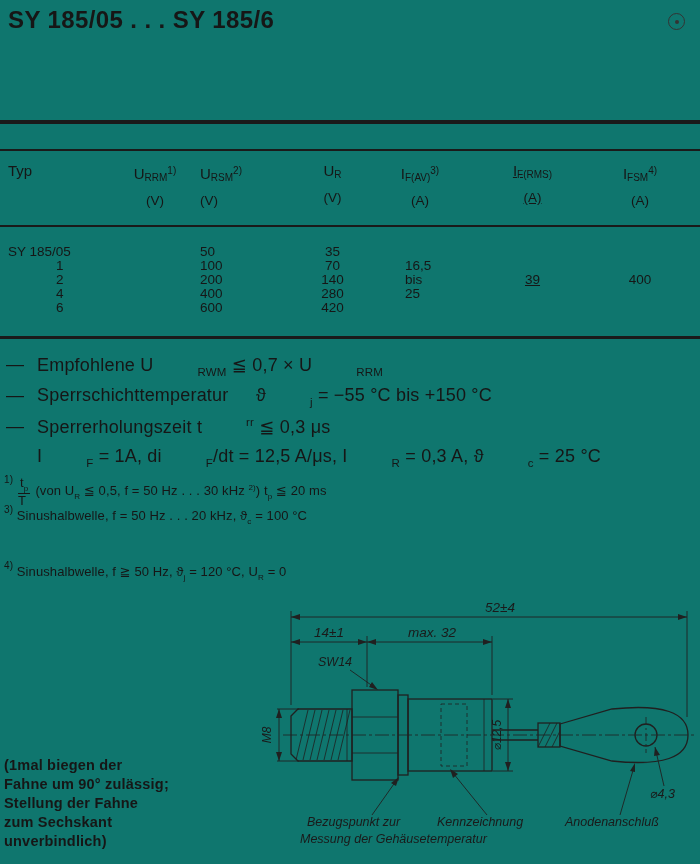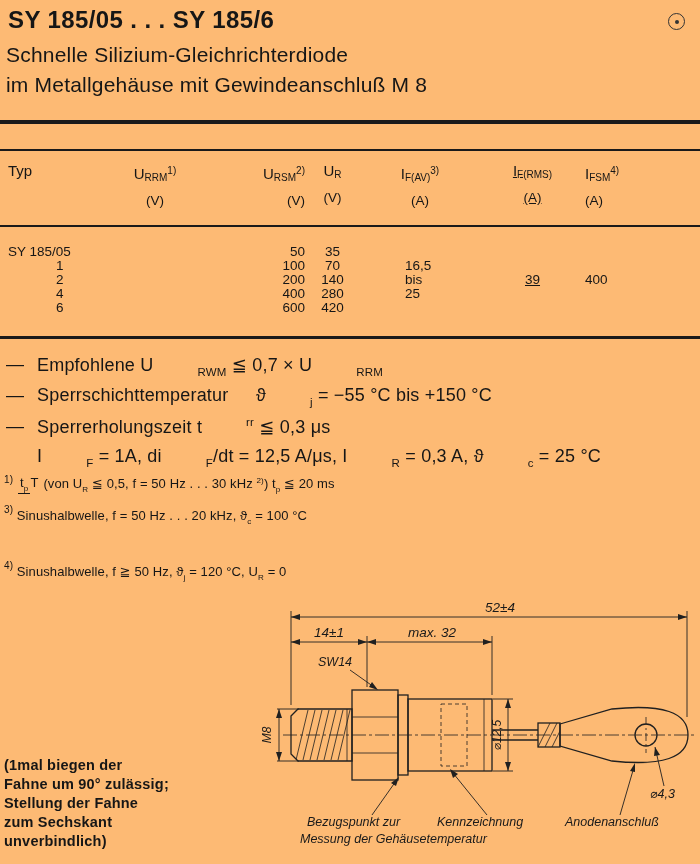--- a/index.html
+++ b/index.html
@@ -1,19 +1,19 @@
 <!DOCTYPE html>
 <html><head>
 <meta charset="utf-8">
 <style>
   * { margin:0; padding:0; box-sizing:border-box; }
   html,body { width:700px; height:864px; }
   .page {
     position:relative; width:700px; height:864px;
-    background:#fdba74; color:#161616;
+    background:#0f766e; color:#161616;
     font-family:"Liberation Sans","DejaVu Sans",sans-serif;
     overflow:hidden;
   }
   sub { font-size:.62em; }
   sup { font-size:.62em; }
 
   
   .title { position:absolute; left:8px; top:6px; font-size:24px; font-weight:700; letter-spacing:.4px; }
   .logo { position:absolute; right:15px; top:13px; width:17px; height:17px;
           border:1.6px solid #333; border-radius:50%;
@@ -33,43 +33,43 @@
   .thead { display:flex; padding-top:6px; }
   .thead .c1 { font-size:15px; }
   .th .sym { font-size:15px; line-height:17px; }
   .th .sym sub { font-size:10px; vertical-align:-2px; }
   .th .sym sup { font-size:10px; vertical-align:5px; }
   .th .unit { font-size:13.5px; margin-top:7px; }
   .tbody { margin-top:37px; }
   .tr { display:flex; height:14px; line-height:14px; }
   .c1 { width:110px; padding-left:8px; text-align:left; }
   .c2 { width:90px;  text-align:center; }
-  .c3 { width:105px; text-align:right; }
+  .c3 { width:105px; text-align:left; }
   .c4 { width:55px;  text-align:center; }
   .c5 { width:120px; text-align:center; }
   .c6 { width:105px; text-align:center;text-decoration:underline; }
-  .c7 { width:110px; text-align:left; }
+  .c7 { width:110px; text-align:center; }
   .tbody .c5 { text-align:left; padding-left:45px; }
   .indent { padding-left:56px; }
 
   
   .note { position:absolute; left:6px; font-size:18px; display:flex; letter-spacing:.2px; }
   .note .dash { width:31px; flex:none; }
   .note sub, .note sup { font-size:11.5px;padding-left:44px; }
   .note-1 { top:354px; }
   .note-2 { top:385px; }
   .note-3 { top:416px; }
   .note-4 { top:446px; left:37px; }
 
   
   .fn { position:absolute; left:4px; font-size:13px; letter-spacing:.1px; }
   .fn .mark { font-size:10px; vertical-align:7px; }
   .fn-1 { top:476px; display:flex; align-items:center; }
   .fn-1 .mark { align-self:flex-start; margin-top:-2px; }
-  .frac { display:inline-flex; flex-direction:row; align-items:flex-start; margin:0 5px; line-height:1.1; }
+  .frac { display:inline-flex; flex-direction:column; align-items:flex-start; margin:0 5px; line-height:1.1; }
   .frac-top { border-bottom:1.4px solid #161616; padding:0 2px; }
   .fn-3 { top:504px; }
   .fn-4 { top:560px; }
 
   
   .side-note { position:absolute; left:4px; top:756px; font-size:14.5px; font-weight:700; line-height:19px; letter-spacing:.2px; }
 
   
   .drawing { position:absolute; left:0; top:595px; }
   .drawing text { font-style:italic; fill:#1a1a1a;
@@ -85,24 +85,20 @@
 </style>
 </head>
 <body>
 
 <div class="page">
 
   <div class="title">SY 185/05 . . . SY 185/6</div>
   <div class="logo">
       <span class="logo-dot"></span>
     </div>
-  <div class="subtitle">
-    <div>Schnelle Silizium-Gleichrichterdiode</div>
-    <div>im Metallgehäuse mit Gewindeanschluß M 8</div>
-  </div>
 
   <div class="rule rule-1"></div>
   <div class="rule rule-2"></div>
   <div class="rule rule-3"></div>
   <div class="rule rule-4"></div>
 
   <div class="spec-table">
     <div class="thead">
       <div class="c1">Typ</div>
       <div class="c2 th">

